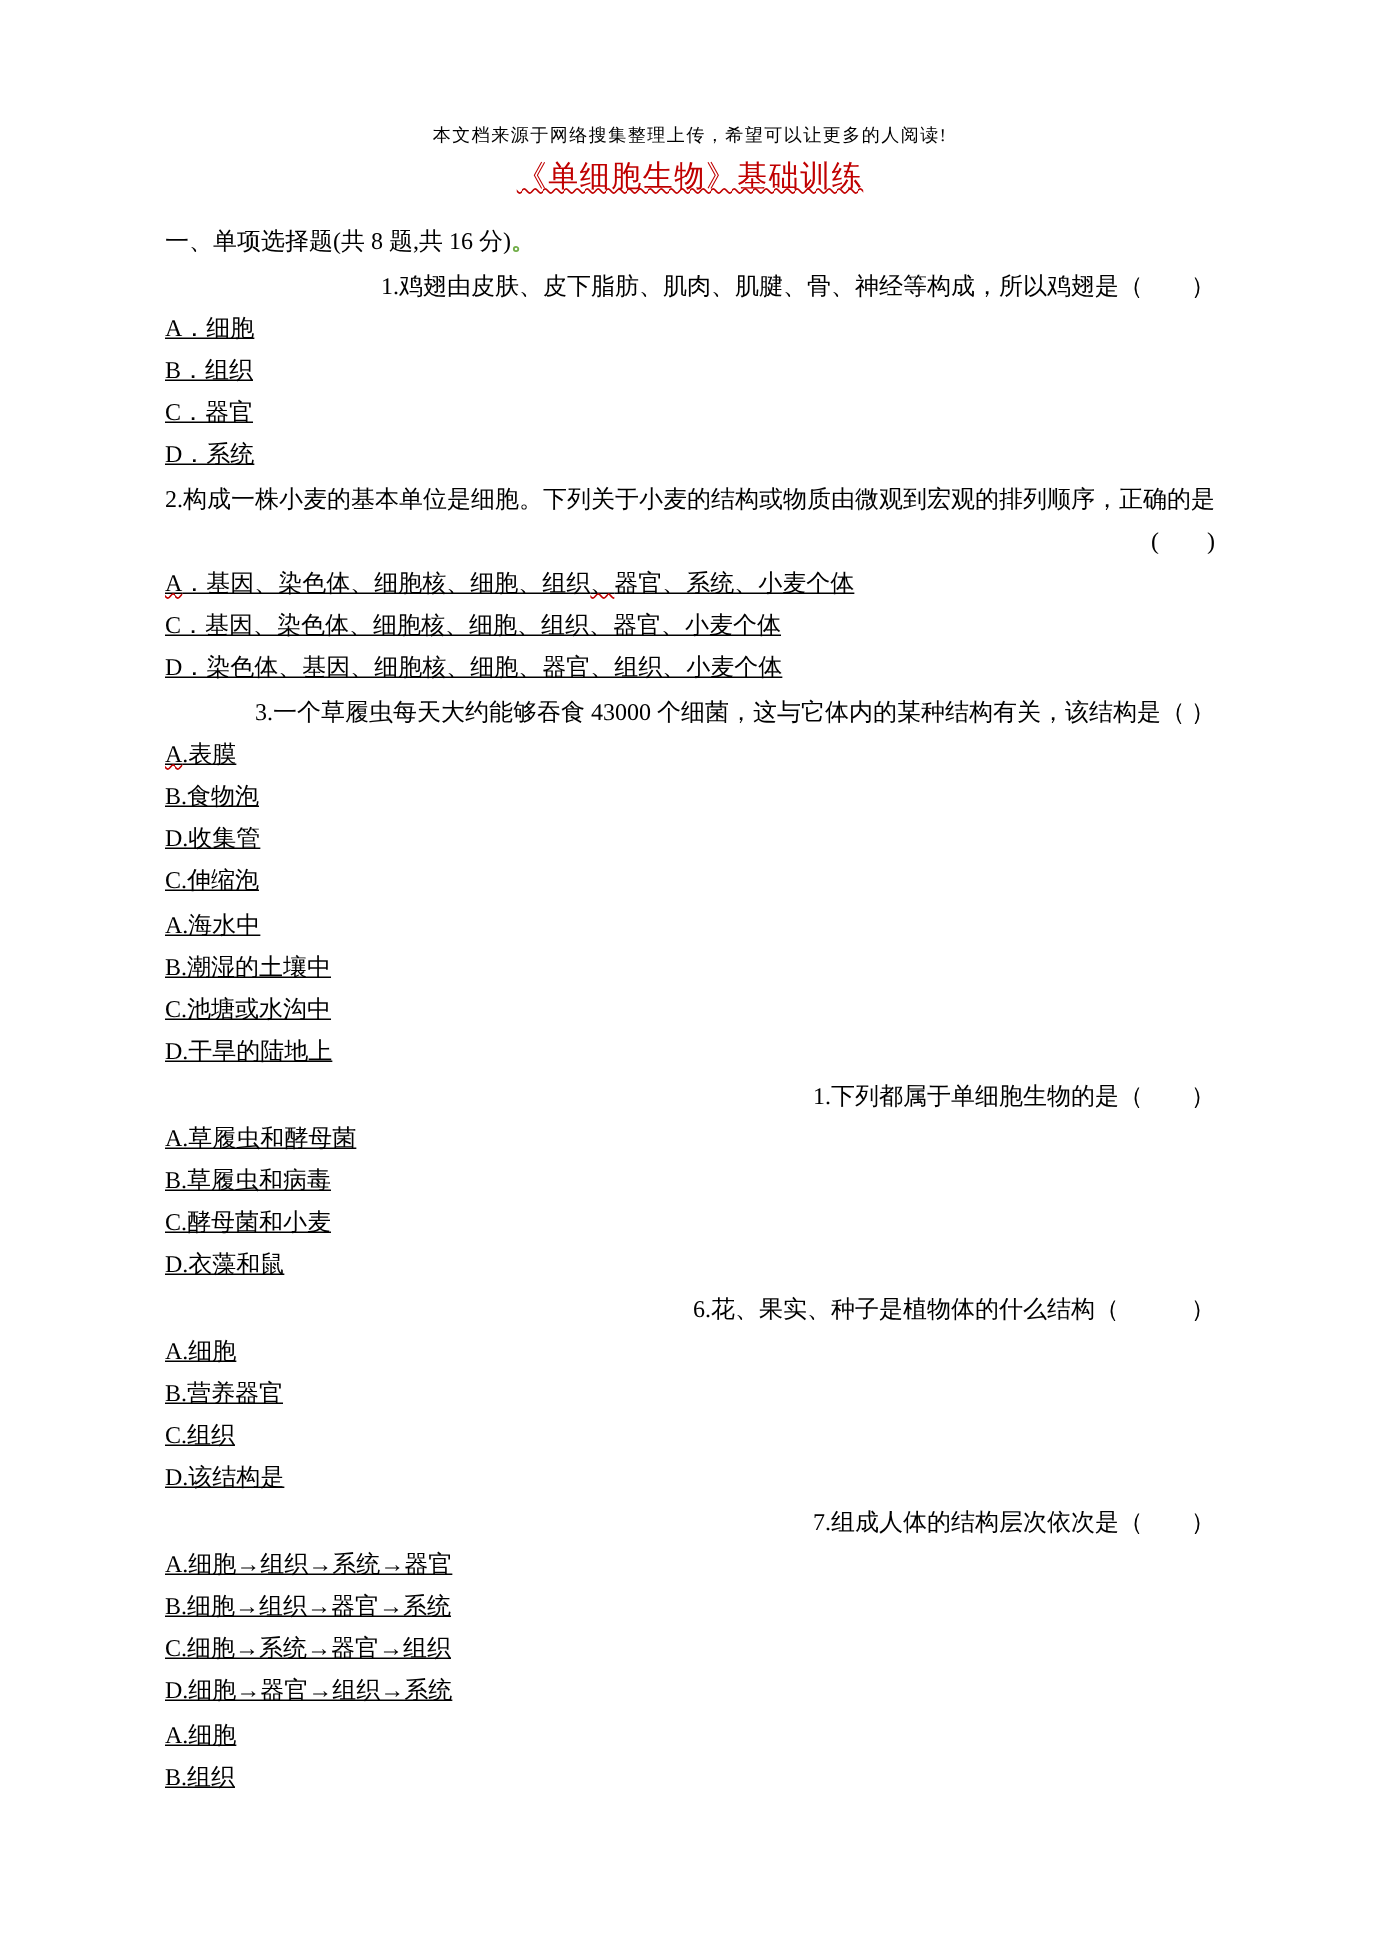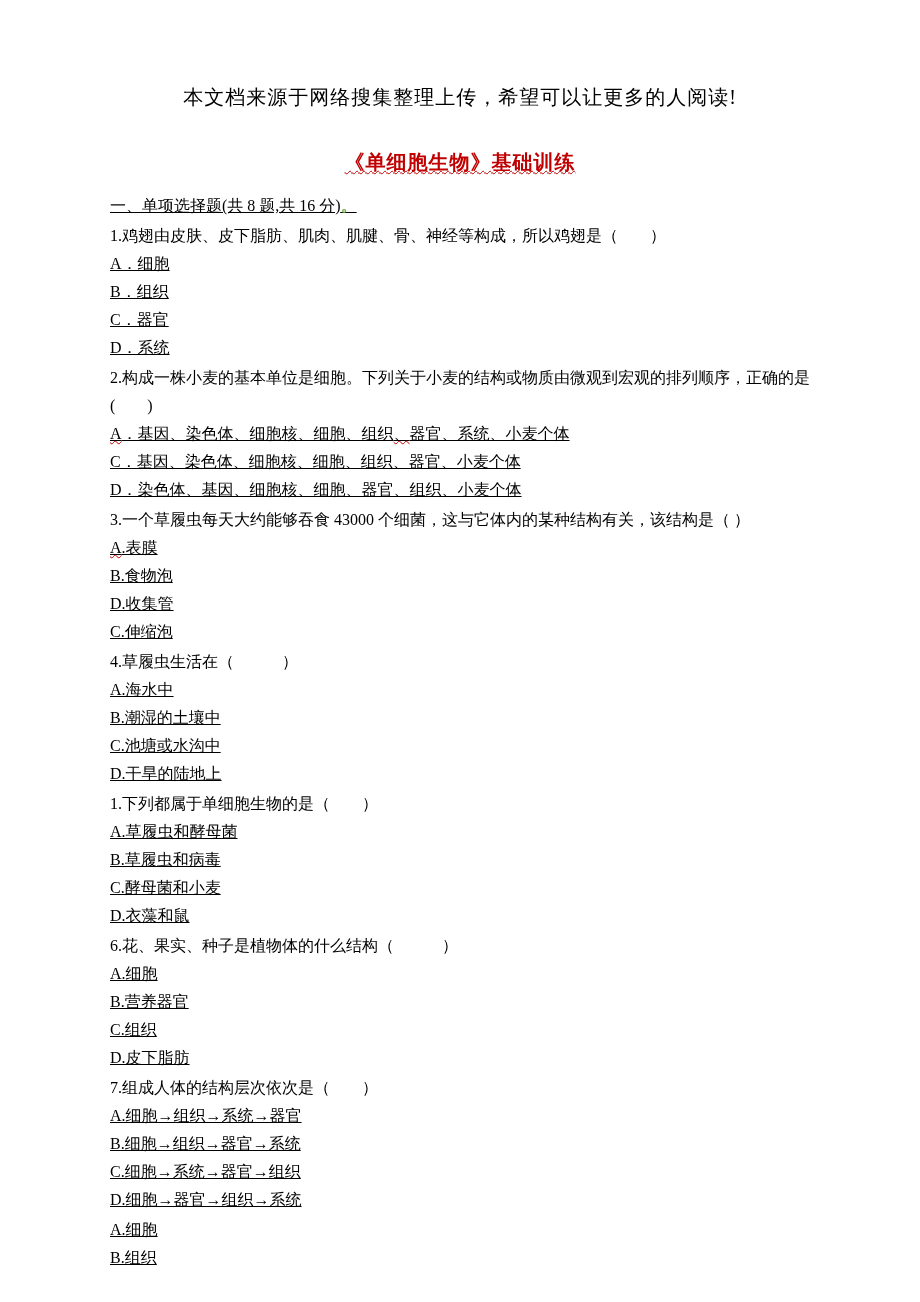--- a/index.html
+++ b/index.html
@@ -8,49 +8,48 @@
       line-height: 1.75;
       color: #000;
       background: #fff;
       margin: 0;
       padding: 80px 110px 60px 110px;
       width: 920px;
       box-sizing: border-box;
     }
     .header-note, .footer-note {
       text-align: center;
-      font-size: 20px;
-      margin-bottom: 30px;
+      font-size: 12px;
       letter-spacing: 1px;
     }
     .title {
       text-align: center;
       color: #c00000;
-      font-weight: bold;
+      font-weight: normal;
       font-size: 20px;
       margin-bottom: 12px;
       letter-spacing: 1px;
     }
     .section-header {
       margin-bottom: 2px;
-      text-decoration: underline;
     }
     .green-dot {
       color: #70AD47;
       font-weight: bold;
     }
     .wavy {
       text-decoration: underline wavy #c00000;
       text-decoration-thickness: 1px;
     }
     .question {
       margin-bottom: 2px;
     }
     .stem {
       margin-bottom: 0;
+      text-align: right;
     }
     .option {
       margin: 0;
       padding: 0;
       text-decoration: underline;
     }
   </style>
 </head>
 <body>
 
@@ -81,41 +80,40 @@
 
 <div class="question">
   <div class="stem">3.一个草履虫每天大约能够吞食 43000 个细菌，这与它体内的某种结构有关，该结构是（ ）</div>
   <div class="option"><span class="wavy">A</span><span>.表膜</span></div>
   <div class="option">B.食物泡</div>
   <div class="option">D.收集管</div>
   <div class="option">C.伸缩泡</div>
 </div>
 
 <div class="question">
-  <div class="stem">4.草履虫生活在（　　　）</div>
   <div class="option">A.海水中</div>
   <div class="option">B.潮湿的土壤中</div>
   <div class="option">C.池塘或水沟中</div>
   <div class="option">D.干旱的陆地上</div>
 </div>
 
 <div class="question">
   <div class="stem">1.下列都属于单细胞生物的是（　　）</div>
   <div class="option">A.草履虫和酵母菌</div>
   <div class="option">B.草履虫和病毒</div>
   <div class="option">C.酵母菌和小麦</div>
   <div class="option">D.衣藻和鼠</div>
 </div>
 
 <div class="question">
   <div class="stem">6.花、果实、种子是植物体的什么结构（　　　）</div>
   <div class="option">A.细胞</div>
   <div class="option">B.营养器官</div>
   <div class="option">C.组织</div>
-  <div class="option">D.皮下脂肪</div>
+  <div class="option">D.该结构是</div>
 </div>
 
 <div class="question">
   <div class="stem">7.组成人体的结构层次依次是（　　）</div>
   <div class="option">A.细胞→组织→系统→器官</div>
   <div class="option">B.细胞→组织→器官→系统</div>
   <div class="option">C.细胞→系统→器官→组织</div>
   <div class="option">D.细胞→器官→组织→系统</div>
 </div>
 

